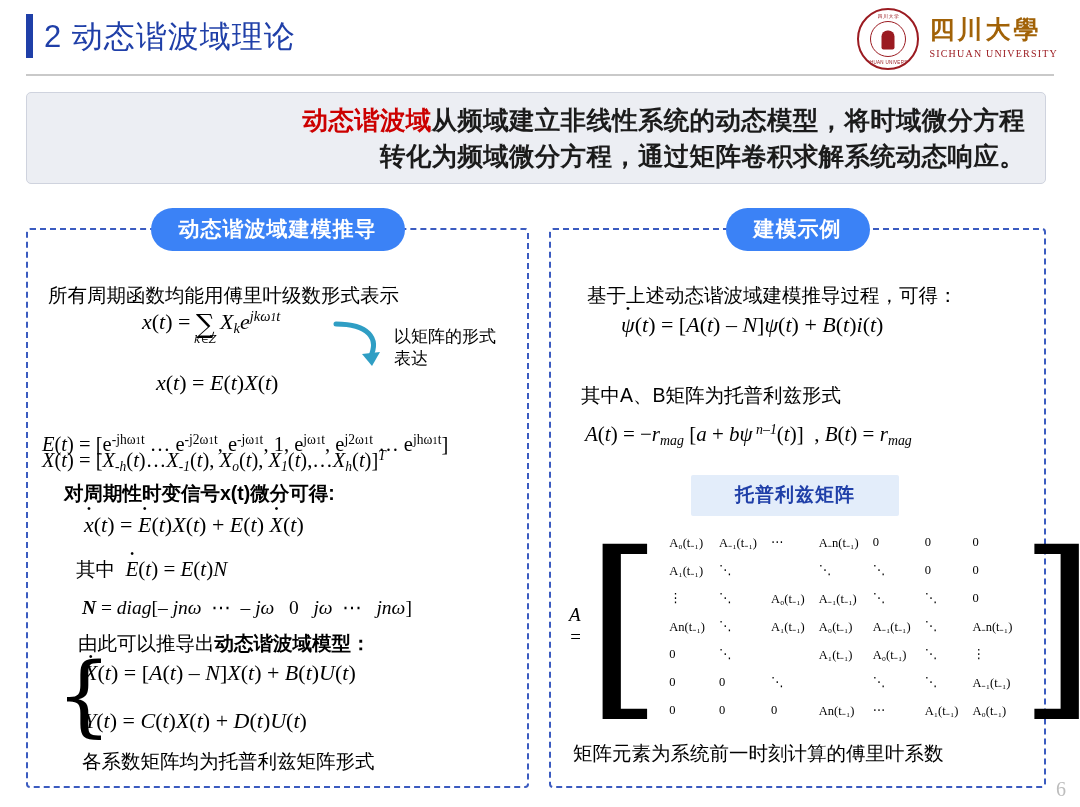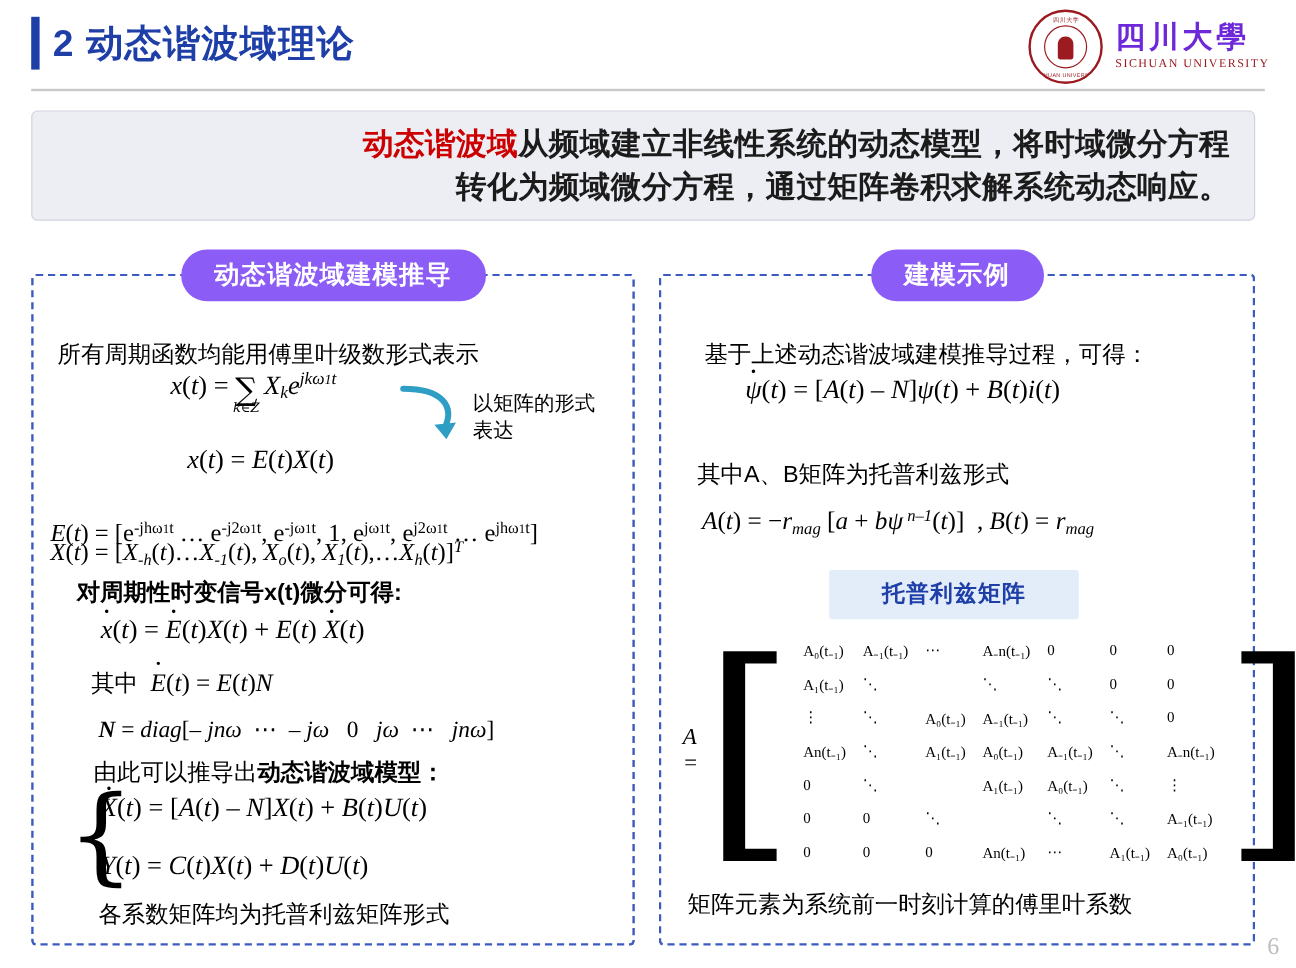--- a/index.html
+++ b/index.html
@@ -29,21 +29,21 @@
   .accent-bar {
     position: absolute;
     left: 26px; top: 14px;
     width: 7px; height: 44px;
     background: #1f3fa8;
   }
   .page-title {
     position: absolute;
     left: 44px; top: 16px;
     font-size: 31px;
-    font-weight: bold;
+    font-weight: normal;
     color: #1f3fa8;
     letter-spacing: 1px;
     white-space: nowrap;
   }
   .header-rule {
     position: absolute;
     left: 26px; top: 74px;
     width: 1028px;
     height: 2px;
     background: #c9c9c9;
@@ -91,25 +91,25 @@
   .logo-seal .arc-text-b {
     position: absolute;
     left: 0; right: 0; bottom: 3px;
     text-align: center;
     font-size: 4.5px;
     color: #9b1b21;
     letter-spacing: 0.3px;
   }
   .logo-text-cn {
     font-size: 25px;
-    color: #6d28d9;
+    color: #a16207;
     font-weight: bold;
     letter-spacing: 3px;
     line-height: 1;
-    font-family: Liberation Sans, sans-serif;
+    font-family: Liberation Mono, monospace;
   }
   .logo-text-en {
     font-size: 10px;
     color: #9b1b21;
     letter-spacing: 1.2px;
     margin-top: 4px;
     font-family: "Liberation Serif", serif;
   }
   
   .banner {
@@ -149,21 +149,21 @@
   }
   .panel-right {
     left: 549px; top: 228px;
     width: 497px; height: 560px;
   }
   .panel-title {
     position: absolute;
     top: -22px;
     left: 50%;
     transform: translateX(-50%);
-    background: #8b5cf6;
+    background: #3b82f6;
     color: #fff;
     font-size: 21px;
     font-weight: bold;
     padding: 7px 28px 8px 28px;
     border-radius: 22px;
     white-space: nowrap;
     letter-spacing: 1px;
   }
   
   .mathline {

